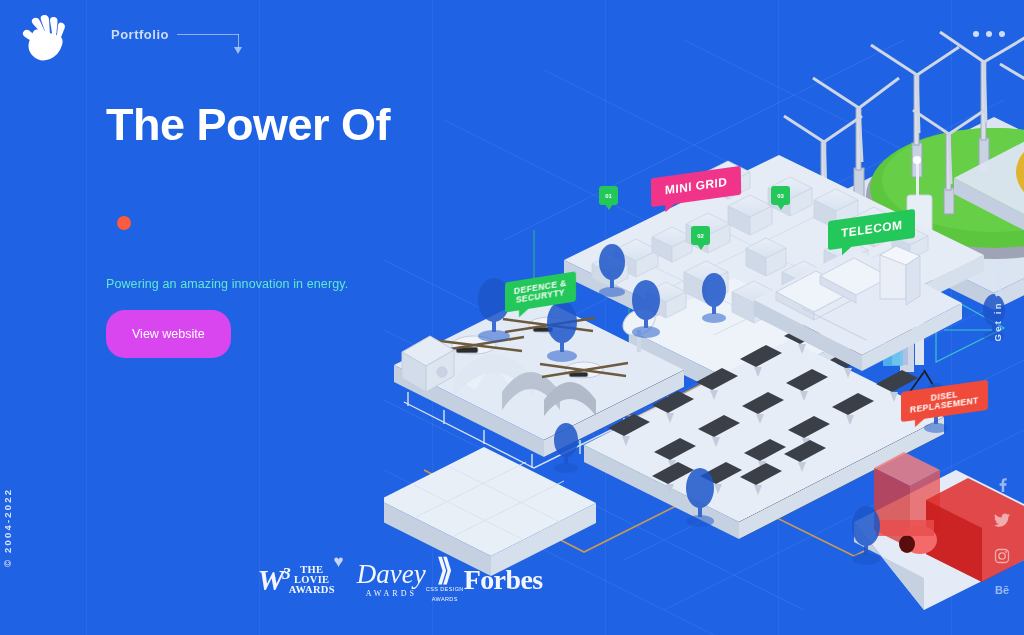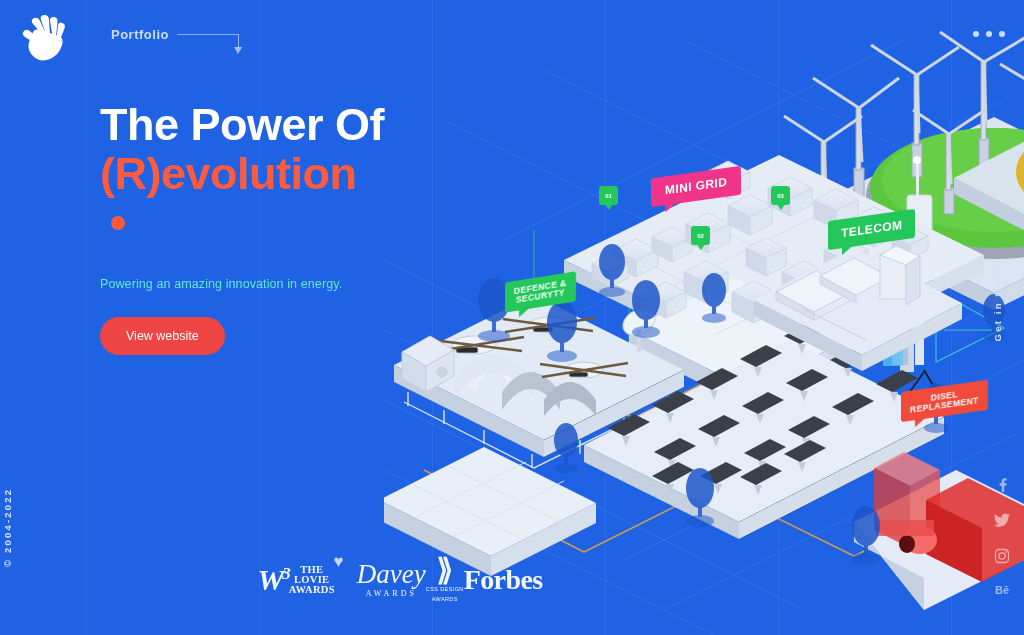--- a/index.html
+++ b/index.html
@@ -37,38 +37,38 @@
     position:absolute; right:-3.5px; top:13px; width:0; height:0;
     border-left:4px solid transparent; border-right:4px solid transparent;
     border-top:7px solid rgba(205,220,250,.75);
   }
   .dots-menu {
     position:absolute; right:19px; top:31px; display:flex; gap:7px; z-index:30;
   }
   .dots-menu i { display:block; width:6px; height:6px; border-radius:50%; background:#cddcfa; }
 
   
-  .hero { position:absolute; left:100px; top:100px; z-index:25; }
+  .hero { position:absolute; left:106px; top:100px; z-index:25; }
   .hero h1 {
     font-size:45px; line-height:49px; font-weight:bold; letter-spacing:-.5px;
   }
   .hero h1 .red { color:#fc5b3d; }
   .hero h1 .dot {
     display:inline-block; width:14px; height:14px; border-radius:50%;
     background:#fc5b3d; margin-left:11px; vertical-align:middle;
     position:relative; top:-3px;
   }
   .hero .sub {
     margin-top:30px; font-size:12.5px; color:#5eead4; letter-spacing:.1px;
   }
   .btn-cta {
-    display:inline-block; margin-top:26px;
-    background:#ef4444; color:#fff; border:none;
+    display:inline-block; margin-top:19px;
+    background:#d946ef; color:#fff; border:none;
     font-family:inherit; font-size:12.5px;
-    padding:0 26px; height:38px; line-height:38px; border-radius:19px;
+    padding:0 26px; height:48px; line-height:38px; border-radius:19px;
     cursor:pointer;
   }
 
   
   .vtext {
     position:absolute; z-index:30;
     font-size:9.5px; letter-spacing:2.2px; font-weight:bold;
     color:#d6e2fb; white-space:nowrap;
   }
   .copyright { left:13px; bottom:68px; transform-origin:left bottom; transform:rotate(-90deg); }
@@ -641,21 +641,21 @@
 
 <div class="dots-menu">
   <i></i>
   <i></i>
   <i></i>
 </div>
 
 <div class="hero">
   <h1>
     <span>The Power Of</span><br>
-    <span class="red">(R)evolution</span><br>
+    <br>
     <span class="dot"></span>
   </h1>
   <p class="sub">Powering an amazing innovation in energy.</p>
   <button class="btn-cta">View website</button>
 </div>
 
 <div class="vtext copyright">© 2004-2022</div>
 <div class="vtext getintouch">Get in touch</div>
 
 <div class="awards">

